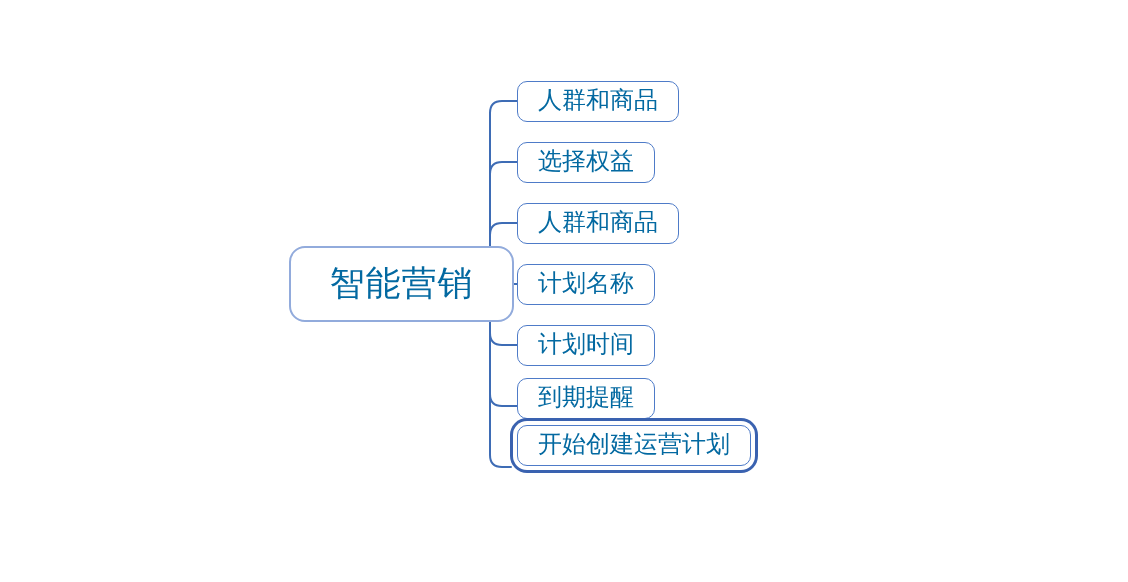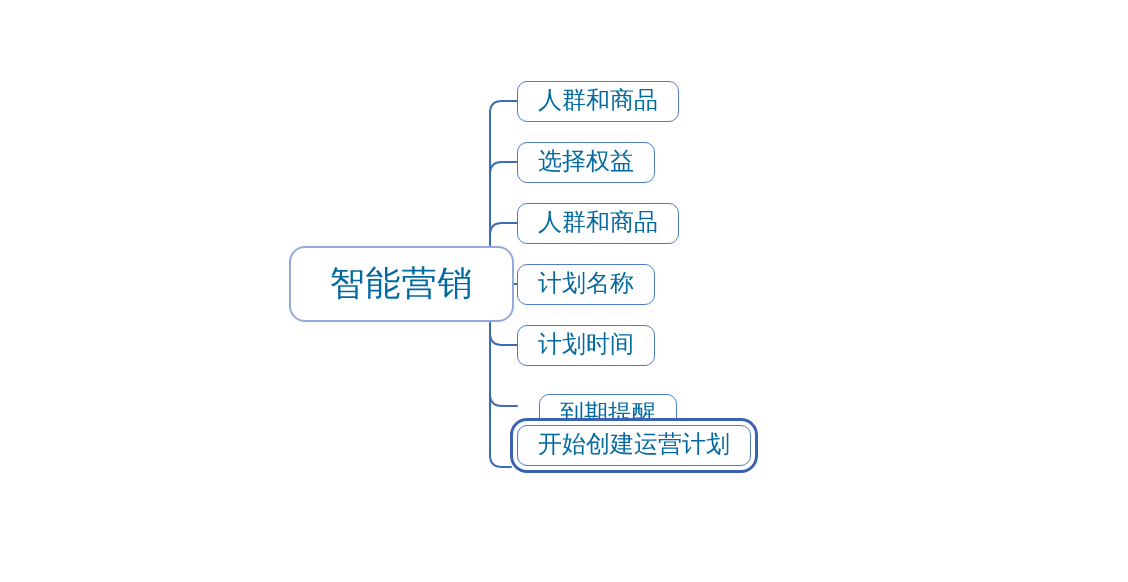--- a/index.html
+++ b/index.html
@@ -58,21 +58,21 @@
     font-size: 24px;
     line-height: 37px;
     padding: 0 20px;
     text-align: center;
   }
   .c1 { top: 80.5px; }
   .c2 { top: 141.5px; }
   .c3 { top: 202.5px; }
   .c4 { top: 263.5px; }
   .c5 { top: 324.5px; }
-  .c6 { top: 394px; margin-left: 22px; }
+  .c6 { top: 378px; }
   .c7 { top: 425px; }
   .selected {
     box-shadow: 0 0 0 4px #ffffff, 0 0 0 7px #3a62b0;
   }
 </style>
 </head>
 <body>
 
 <div class="canvas">
 

